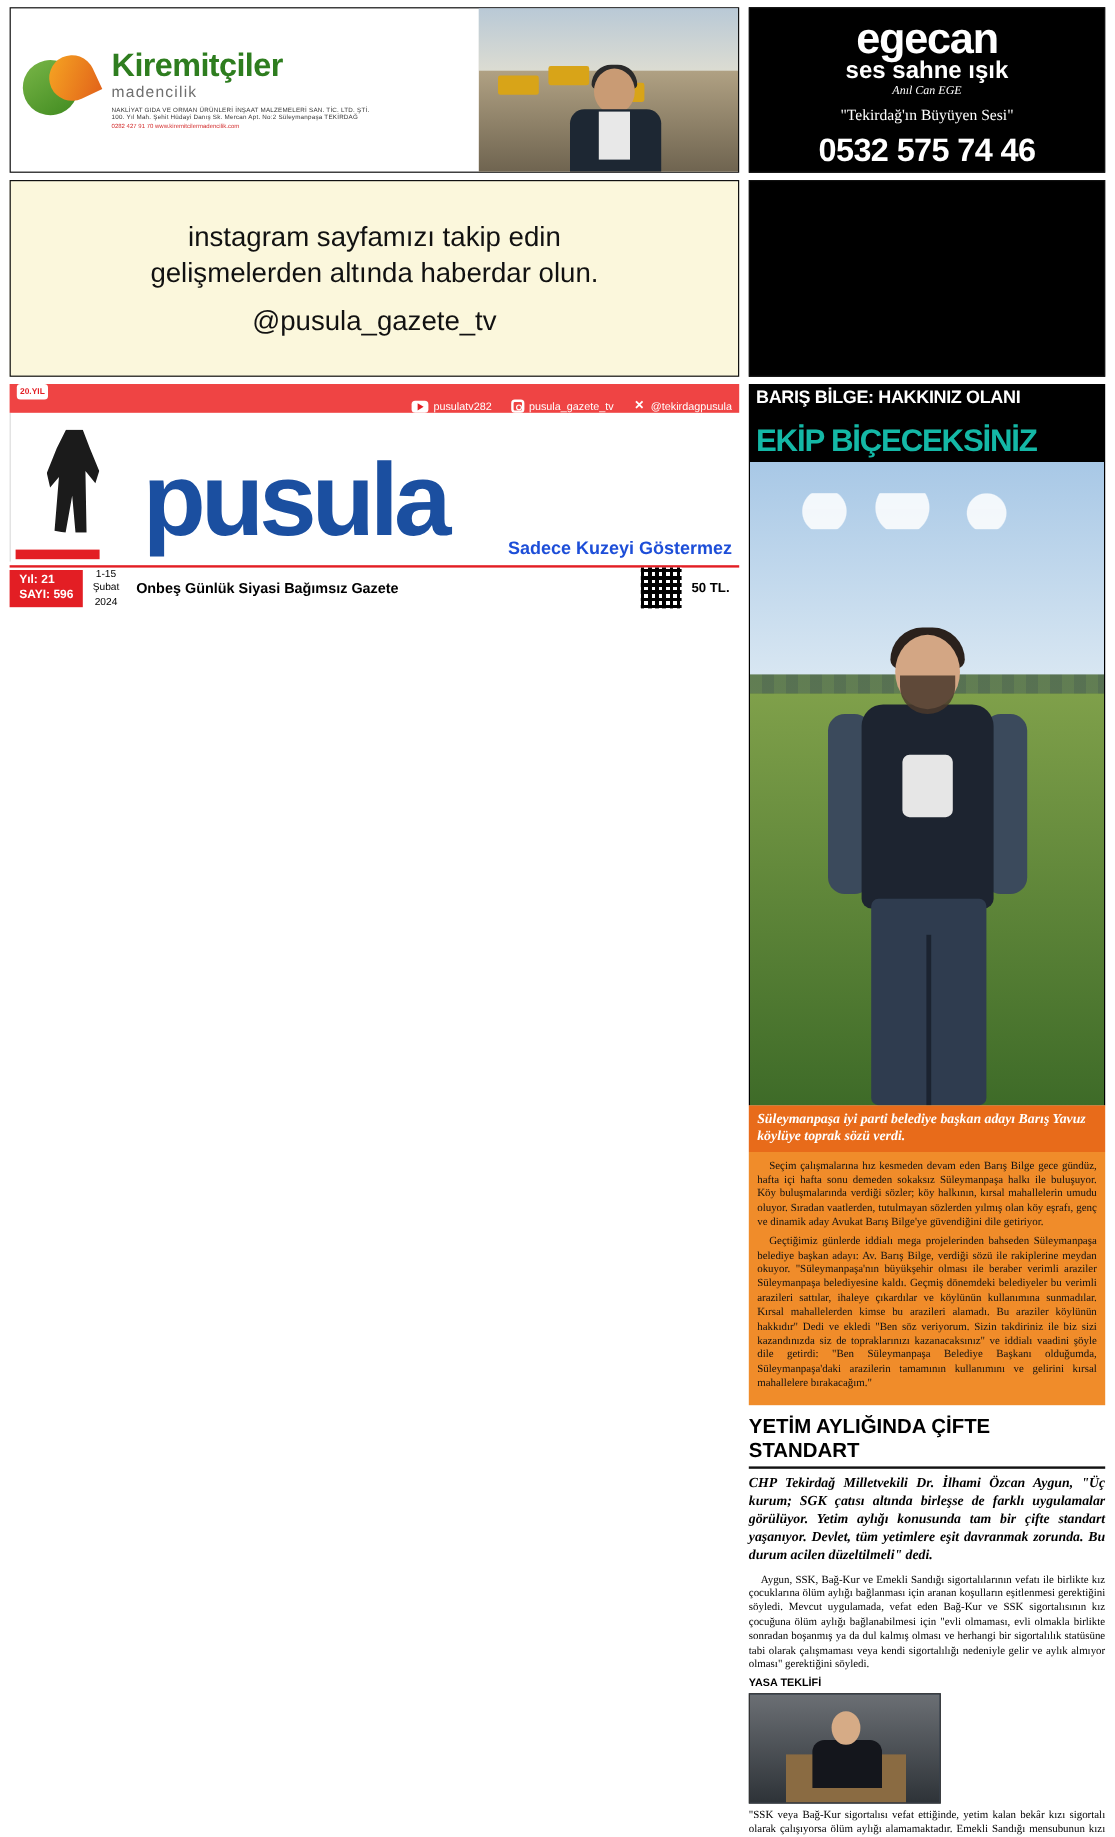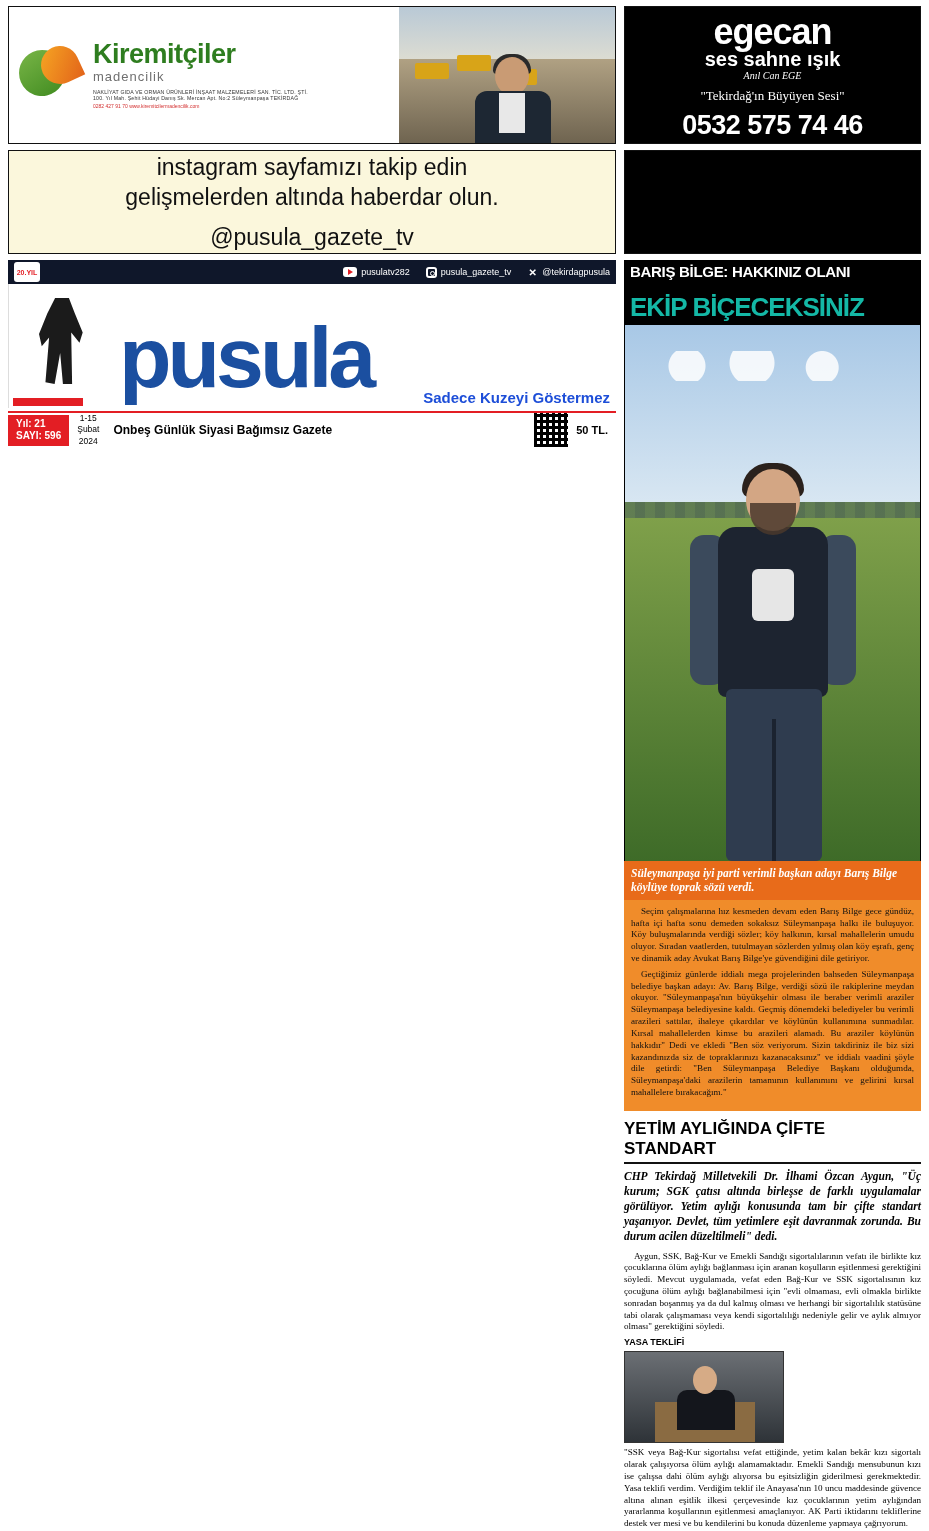--- a/index.html
+++ b/index.html
@@ -45,30 +45,30 @@
 
   .egecan-ad { flex:1; border:1px solid #111; background:#000; color:#fff; padding:6px 8px; text-align:center; }
   .egecan-title { font-family:"Liberation Sans", sans-serif; font-weight:bold; font-size:36px; letter-spacing:-1px; line-height:0.95; margin-top:2px;}
   .egecan-sub { font-family:"Liberation Sans", sans-serif; font-weight:bold; font-size:20px; letter-spacing:0px; line-height:1; }
   .egecan-name { font-family:"Liberation Serif", serif; font-style:italic; font-size:10px; margin-top:1px; }
   .egecan-slogan { font-family:"Liberation Serif", serif; font-size:13px; margin-top:7px; }
   .egecan-phone { font-family:"Liberation Sans", sans-serif; font-weight:bold; font-size:27px; margin-top:6px; letter-spacing:-0.5px;}
   .egecan-addr { font-family:"Liberation Serif", serif; font-weight:bold; font-size:8px; margin-top:6px; line-height:1.35; }
 
   
-  .second-row { display:flex; gap:8px; margin-top:6px; height:104px; }
+  .second-row { display:flex; gap:8px; margin-top:6px; height:164px; }
   .insta-ad { flex:0 0 608px; border:1px solid #111; background:#fbf7dc; display:flex; flex-direction:column; align-items:center; justify-content:center; }
   .insta-l1 { font-family:"Liberation Sans", sans-serif; font-size:23px; color:#111; line-height:1.3; text-align:center; }
   .insta-handle { font-family:"Liberation Sans", sans-serif; font-size:23px; color:#111; margin-top:12px; }
   .egecan-bottom { flex:1; border:1px solid #111; background:#000; }
 
   
   .mast-row { display:flex; gap:8px; margin-top:6px; }
   .mast { flex:0 0 608px; }
-  .mast-social { background:#0f172a; height:24px; display:flex; align-items:center; padding:0 6px; position:relative; }
+  .mast-social { background:#ef4444; height:24px; display:flex; padding:0 6px; position:relative;flex-direction:column; }
   .mast-badge { width:26px; height:20px; background:#fff; border-radius:3px; display:flex; align-items:center; justify-content:center; font-family:"Liberation Sans",sans-serif; font-size:7px; font-weight:bold; color:#e31e24;}
   .social-group { margin-left:auto; display:flex; gap:16px; align-items:center; color:#fff; font-family:"Liberation Sans", sans-serif; font-size:9px; }
   .social-item { display:flex; align-items:center; gap:4px; }
   .yt-ic { width:14px;height:10px;background:#fff;border-radius:3px;position:relative;}
   .yt-ic:after{content:"";position:absolute;left:5px;top:2px;border-left:5px solid #e31e24;border-top:3px solid transparent;border-bottom:3px solid transparent;}
   .ig-ic { width:11px;height:11px;border:2px solid #fff;border-radius:3px;position:relative;}
   .ig-ic:after{content:"";position:absolute;left:2px;top:2px;width:3px;height:3px;border:1.5px solid #fff;border-radius:50%;}
   .x-ic { width:11px;height:11px;color:#fff;font-weight:bold;font-size:10px;line-height:11px;text-align:center;}
   .mast-main { border-left:1px solid #ddd; display:flex; align-items:flex-end; padding-top:4px; }
   .mast-logo-img { flex:0 0 110px; height:120px; position:relative; }
@@ -248,21 +248,21 @@
             <div class="rc-sleeveR"></div>
           <div class="rc-vest"></div>
             <div class="rc-cap"></div>
           <div class="rc-legs"></div>
             <div class="rc-legsplit"></div>
           <div class="rc-hair"></div>
             <div class="rc-head-c"></div>
             <div class="rc-beard"></div>
         </div>
       </div>
-      <div class="rc-caption">Süleymanpaşa iyi parti verimli başkan adayı Barış Bilge köylüye toprak sözü verdi.</div>
+      <div class="rc-caption">Süleymanpaşa iyi parti belediye başkan adayı Barış Yavuz köylüye toprak sözü verdi.</div>
       <div class="rc-body">
         <p>Seçim çalışmalarına hız kesmeden devam eden Barış Bilge gece gündüz, hafta içi hafta sonu demeden sokaksız Süleymanpaşa halkı ile buluşuyor. Köy buluşmalarında verdiği sözler; köy halkının, kırsal mahallelerin umudu oluyor. Sıradan vaatlerden, tutulmayan sözlerden yılmış olan köy eşrafı, genç ve dinamik aday Avukat Barış Bilge'ye güvendiğini dile getiriyor.</p>
         <p>Geçtiğimiz günlerde iddialı mega projelerinden bahseden Süleymanpaşa belediye başkan adayı: Av. Barış Bilge, verdiği sözü ile rakiplerine meydan okuyor. "Süleymanpaşa'nın büyükşehir olması ile beraber verimli araziler Süleymanpaşa belediyesine kaldı. Geçmiş dönemdeki belediyeler bu verimli arazileri sattılar, ihaleye çıkardılar ve köylünün kullanımına sunmadılar. Kırsal mahallelerden kimse bu arazileri alamadı. Bu araziler köylünün hakkıdır" Dedi ve ekledi "Ben söz veriyorum. Sizin takdiriniz ile biz sizi kazandınızda siz de topraklarınızı kazanacaksınız" ve iddialı vaadini şöyle dile getirdi: "Ben Süleymanpaşa Belediye Başkanı olduğumda, Süleymanpaşa'daki arazilerin tamamının kullanımını ve gelirini kırsal mahallelere bırakacağım."</p>
       </div>
 
       <div class="yetim-title">YETİM AYLIĞINDA ÇİFTE STANDART</div>
       <div class="yetim-lead">CHP Tekirdağ Milletvekili Dr. İlhami Özcan Aygun, "Üç kurum; SGK çatısı altında birleşse de farklı uygulamalar görülüyor. Yetim aylığı konusunda tam bir çifte standart yaşanıyor. Devlet, tüm yetimlere eşit davranmak zorunda. Bu durum acilen düzeltilmeli" dedi.</div>
       <div class="yetim-body">
         <p>Aygun, SSK, Bağ-Kur ve Emekli Sandığı sigortalılarının vefatı ile birlikte kız çocuklarına ölüm aylığı bağlanması için aranan koşulların eşitlenmesi gerektiğini söyledi. Mevcut uygulamada, vefat eden Bağ-Kur ve SSK sigortalısının kız çocuğuna ölüm aylığı bağlanabilmesi için "evli olmaması, evli olmakla birlikte sonradan boşanmış ya da dul kalmış olması ve herhangi bir sigortalılık statüsüne tabi olarak çalışmaması veya kendi sigortalılığı nedeniyle gelir ve aylık almıyor olması" gerektiğini söyledi.</p>
       </div>

